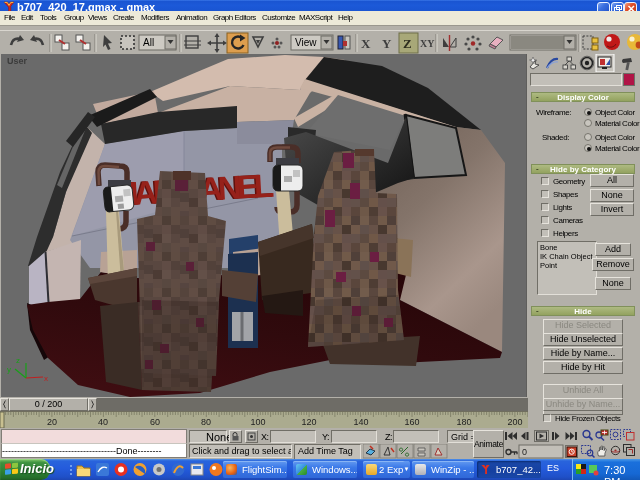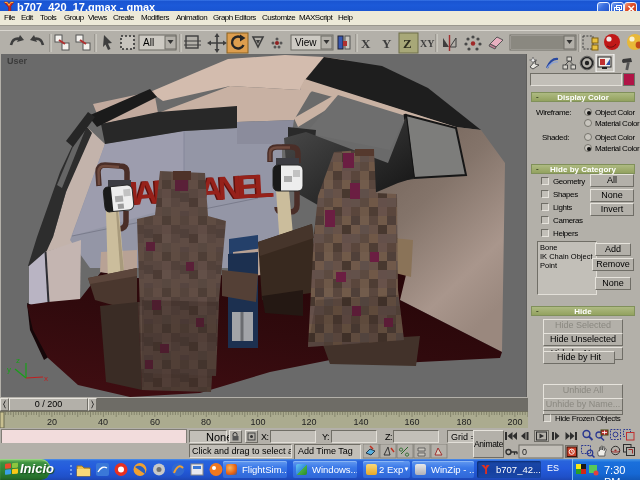--- a/index.html
+++ b/index.html
@@ -466,21 +466,21 @@
   <div class="fld" style="left:10px;top:187px;width:60px;height:54px;font-size:7.5px;line-height:9px;padding:1px 1px 1px 2px;color:#000;white-space:nowrap;overflow:hidden">Bone<br>IK Chain Object<br>Point</div>
   <div class="btn3" style="left:68px;top:189px;width:36px;height:13px">Add</div>
   <div class="btn3" style="left:65px;top:204px;width:42px;height:13px">Remove</div>
   <div class="btn3" style="left:68px;top:223px;width:36px;height:13px">None</div>
 
   <div class="rollhead" style="top:252px"><i>-</i>Hide</div>
 
   <div class="btn3 dis" style="left:16px;top:265px;width:80px;height:25px">Hide Selected</div>
   <div class="btn3" style="left:16px;top:279px;width:80px;height:13px">Hide Unselected</div>
   <div class="btn3" style="left:16px;top:293px;width:80px;height:13px">Hide by Name...</div>
-  <div class="btn3" style="left:16px;top:297px;width:72px;height:13px">Hide by Hit</div>
+  <div class="btn3" style="left:16px;top:307px;width:80px;height:13px">Hide by Hit</div>
   <div class="btn3 dis" style="left:16px;top:330px;width:80px;height:31px">Unhide All</div>
   <div class="btn3 dis" style="left:16px;top:344px;width:80px;height:13px">Unhide by Name...</div>
   <div class="chk" style="left:16px;top:360px"></div>
     <div class="plabel" style="left:28px;top:360px">Hide Frozen Objects</div>
 </div>
 
 <div class="abs" id="timeslider">
   <div class="abs" style="left:0;top:0;width:528px;height:13px;background:#6e6c66"></div>
   <div class="btn3" style="left:0;top:0;width:9px;height:13px;line-height:11px;font-size:9px">〈</div>
   <div class="btn3" style="left:9px;top:0;width:79px;height:13px;font-size:9px;color:#000">0 / 200</div>
@@ -506,20 +506,21 @@
         <text x="515" y="13">200</text>
     </g>
     <rect x="0" y="0" width="4" height="16" fill="#c8c090" stroke="#6a6a50"></rect>
   </svg>
 
 </div>
 
 <div class="abs" id="statusarea">
 
   <div class="abs" style="left:1px;top:1px;width:186px;height:14px;background:#f2dcdc;border:1px solid #807d76;border-bottom:none"></div>
+  <div class="abs" style="left:1px;top:15px;width:186px;height:15px;background:#fff;border:1px solid #807d76;border-top:1px solid #c8c5be;font-size:9px;line-height:14px;white-space:nowrap;overflow:hidden;color:#000">--------------------------------------Done--------</div>
 
   <div class="fld" style="left:189px;top:2px;width:38px;height:13px;font-size:11px;line-height:12px;padding-left:16px;color:#000">None S</div>
   <div class="btn3" style="left:229px;top:2px;width:13px;height:13px"><svg width="11" height="11">
         <path d="M3 5 V3.5 A2 2 0 0 1 7 3.5 V5" fill="none" stroke="#333"></path>
         <rect x="2.5" y="5" width="6" height="4.5" fill="#555"></rect>
       </svg></div>
   <div class="btn3" style="left:245px;top:2px;width:13px;height:13px"><svg width="11" height="11">
         <rect x="2" y="2" width="7" height="7" fill="none" stroke="#444"></rect>
         <circle cx="5.5" cy="5.5" r="1.5" fill="#333"></circle>
       </svg></div>

